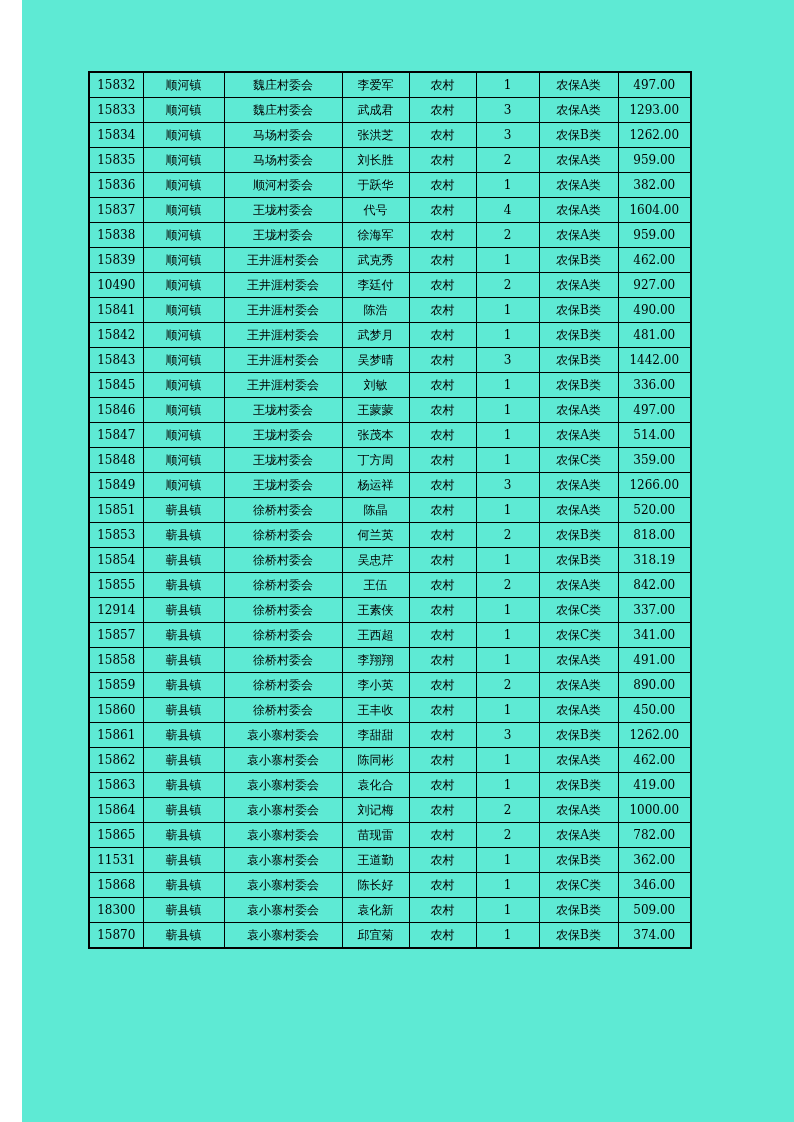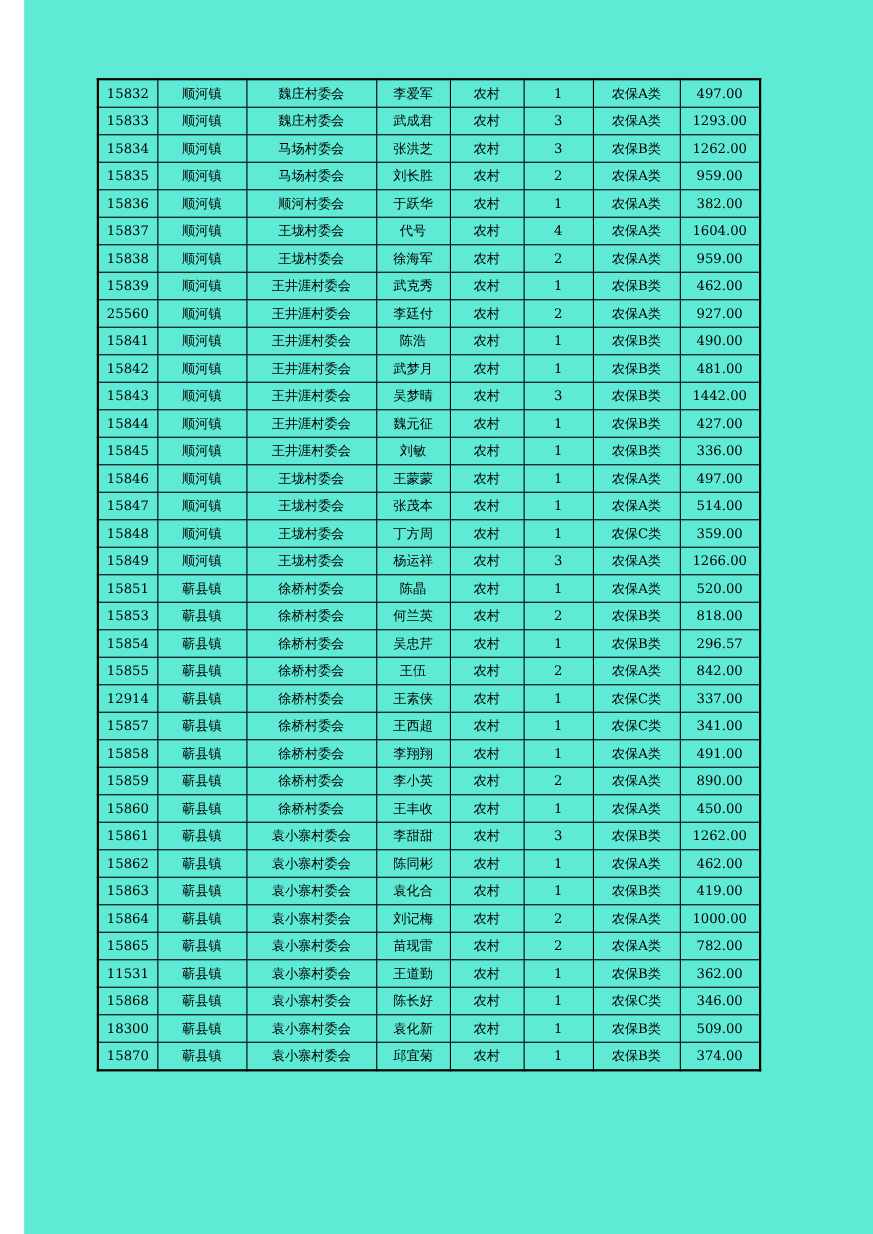--- a/index.html
+++ b/index.html
@@ -139,21 +139,21 @@
           <td>15839</td>
           <td>顺河镇</td>
           <td>王井涯村委会</td>
           <td>武克秀</td>
           <td>农村</td>
           <td>1</td>
           <td>农保B类</td>
           <td class="amount">462.00</td>
         </tr>
         <tr>
-          <td>25560</td>
+          <td>10490</td>
           <td>顺河镇</td>
           <td>王井涯村委会</td>
           <td>李廷付</td>
           <td>农村</td>
           <td>2</td>
           <td>农保A类</td>
           <td class="amount">927.00</td>
         </tr>
         <tr>
           <td>15841</td>
@@ -177,30 +177,20 @@
         </tr>
         <tr>
           <td>15843</td>
           <td>顺河镇</td>
           <td>王井涯村委会</td>
           <td>吴梦晴</td>
           <td>农村</td>
           <td>3</td>
           <td>农保B类</td>
           <td class="amount">1442.00</td>
-        </tr>
-        <tr>
-          <td>15844</td>
-          <td>顺河镇</td>
-          <td>王井涯村委会</td>
-          <td>魏元征</td>
-          <td>农村</td>
-          <td>1</td>
-          <td>农保B类</td>
-          <td class="amount">427.00</td>
         </tr>
         <tr>
           <td>15845</td>
           <td>顺河镇</td>
           <td>王井涯村委会</td>
           <td>刘敏</td>
           <td>农村</td>
           <td>1</td>
           <td>农保B类</td>
           <td class="amount">336.00</td>
@@ -266,21 +256,21 @@
           <td class="amount">818.00</td>
         </tr>
         <tr>
           <td>15854</td>
           <td>蕲县镇</td>
           <td>徐桥村委会</td>
           <td>吴忠芹</td>
           <td>农村</td>
           <td>1</td>
           <td>农保B类</td>
-          <td class="amount">296.57</td>
+          <td class="amount">318.19</td>
         </tr>
         <tr>
           <td>15855</td>
           <td>蕲县镇</td>
           <td>徐桥村委会</td>
           <td>王伍</td>
           <td>农村</td>
           <td>2</td>
           <td>农保A类</td>
           <td class="amount">842.00</td>

